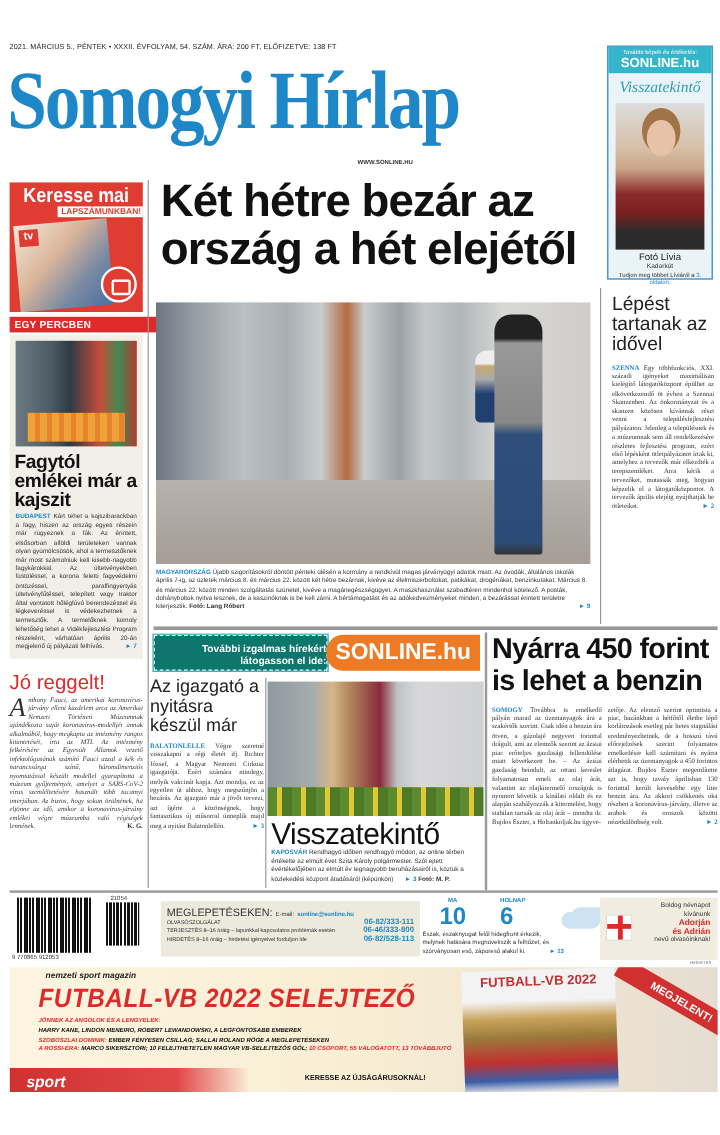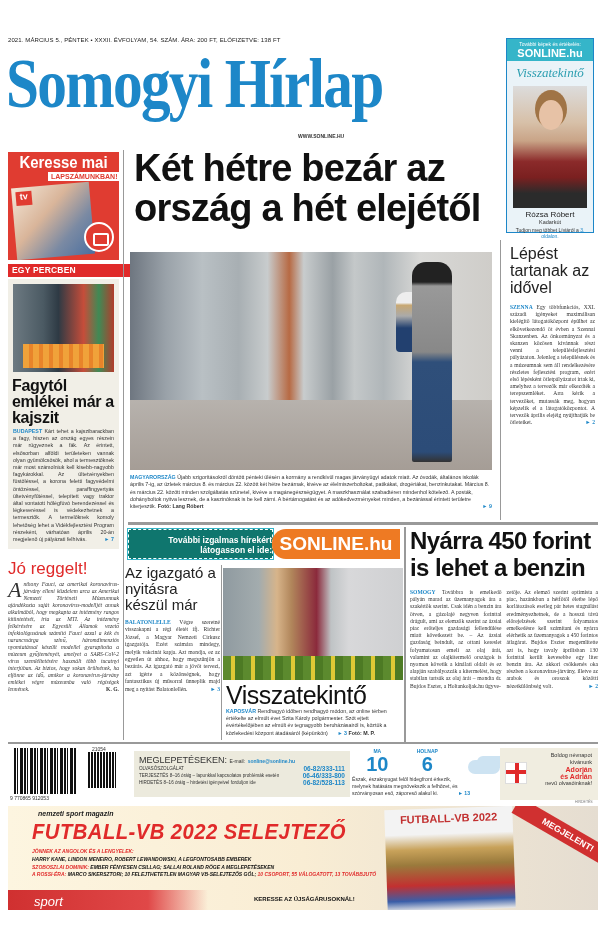--- a/index.html
+++ b/index.html
@@ -77,36 +77,36 @@
 .barcode2{left:88px;top:752px;width:28px;height:36px;background:repeating-linear-gradient(90deg,#111 0 2px,#fff 2px 3px,#111 3px 5px,#fff 5px 6px)}
 .bcnum{font-size:5px;color:#333}
 .szerk{left:134px;top:751px;width:216px;height:46px;background:#eceadd;padding:4px 5px}
 .szerk .t{font-size:9px;color:#333}
 .szerk .t span{font-size:5px}
 .szerk .t b{color:#1d87c8;font-size:5px}
 .szerk .row{display:flex;justify-content:space-between;font-size:4.6px;color:#333;line-height:7px}
 .szerk .row b{color:#1d87c8;font-size:6.5px}
 .weather{left:352px;top:748px;width:118px}
 .weather .lbl{font-size:5px;color:#1d87c8;font-weight:bold;text-align:center}
-.weather .num{font-size:20px;font-weight:bold;color:#1d87c8;line-height:20px;text-align:center}
+.weather .num{font-size:20px;font-weight:bold;color:#1d87c8;line-height:20px;}
 .weather .txt{font-size:5.1px;line-height:6.8px;color:#333;margin-top:2px}
 .cloud{left:468px;top:760px;width:32px;height:14px;background:#cde3f2;border-radius:10px;box-shadow:8px -5px 0 -1px #cde3f2}
 .nev{left:500px;top:748px;width:98px;height:52px;background:#f0ede0;font-size:5.5px;text-align:right;padding:4px 6px;line-height:7px;color:#333}
 .nev .n{color:#e02a2a;font-weight:bold;font-size:7px}
 .gift{left:505px;top:762px;width:22px;height:22px;background:#fff;border:1px solid #ddd;box-shadow:inset 0 0 0 0 #fff}
 .gift:before{content:"";position:absolute;left:9px;top:0;width:4px;height:100%;background:#e02a2a}
 .gift:after{content:"";position:absolute;left:0;top:7px;width:100%;height:4px;background:#e02a2a}
 
 .ad{left:8px;top:806px;width:590px;height:104px;background:linear-gradient(90deg,#fdf5e0,#f9edd4 50%,#e5ddd1);overflow:hidden}
 .ad .mag{font-style:italic;font-weight:bold;font-size:7px;color:#222;position:absolute;left:30px;top:4px}
 .ad .title{position:absolute;left:24px;top:13px;font-size:22px;font-weight:bold;font-style:italic;color:#e02a2a;letter-spacing:.5px;transform:scaleX(.92);transform-origin:left}
 .ad .lines{position:absolute;left:24px;top:42px;font-size:5px;line-height:7.8px;font-weight:bold;font-style:italic}
 .ad .lines .r{color:#e02a2a}
 .ad .redbar{position:absolute;left:0;top:84px;width:200px;height:24px;background:linear-gradient(90deg,#d03030,#e04848 70%,rgba(224,72,72,0))}
-.ad .sport{position:absolute;left:26px;top:88px;color:#fff;font-weight:normal;font-style:italic;font-size:13px}
+.ad .sport{position:absolute;left:14px;top:88px;color:#fff;font-weight:bold;font-style:italic;font-size:13px}
 .ad .keresse2{position:absolute;left:246px;top:90px;font-size:6px;font-weight:bold}
 .ad .price{position:absolute;left:322px;top:18px;width:52px;height:52px;border-radius:50%;background:#d03030;color:#fff;text-align:center;font-weight:bold;font-style:italic;font-size:8px;line-height:10px;padding-top:12px}
 .ad .price b{font-size:14px;display:block;line-height:14px}
 .ad .cover{position:absolute;left:378px;top:2px;width:128px;height:102px;background:linear-gradient(180deg,#f3f3f3 0%,#f3f3f3 25%,#c8a25a 40%,#9a7a3c 55%,#c23030 75%,#3a5ea8 90%,#e8e8e8 100%);transform:rotate(-2deg)}
 .ad .cover .ct{color:#c23030;font-weight:bold;font-size:11px;text-align:center;margin-top:4px}
 .ad .ribbon{position:absolute;left:500px;top:20px;width:120px;height:18px;background:#d03030;color:#fff;font-size:9px;font-weight:bold;text-align:center;line-height:18px;transform:rotate(30deg)}
 .smallnote{left:575px;top:800px;font-size:3.5px;color:#777}
 </style>
 </head>
 <body>
@@ -117,21 +117,21 @@
 
 <div class="abs promo">
   <div class="bar">
     <div class="small">További képek és értékelés:</div>
     <div class="big">SONLINE.hu</div>
   </div>
   <div class="script">Visszatekintő</div>
   <div class="photo">
       <div class="face"></div>
     </div>
-  <div class="name">Rózsa Róbert</div>
+  <div class="name">Fotó Lívia</div>
   <div class="loc">Kadarkút</div>
   <div class="more"><span style="color:#333">Tudjon meg többet Líviáról a</span> <span>3. oldalon.</span></div>
 </div>
 
 <div class="abs keresse">
   <div class="t1">Keresse mai</div>
   <div class="t2">LAPSZÁMUNKBAN!</div>
   <div class="mag">
       <div class="tv">tv</div>
     </div>

